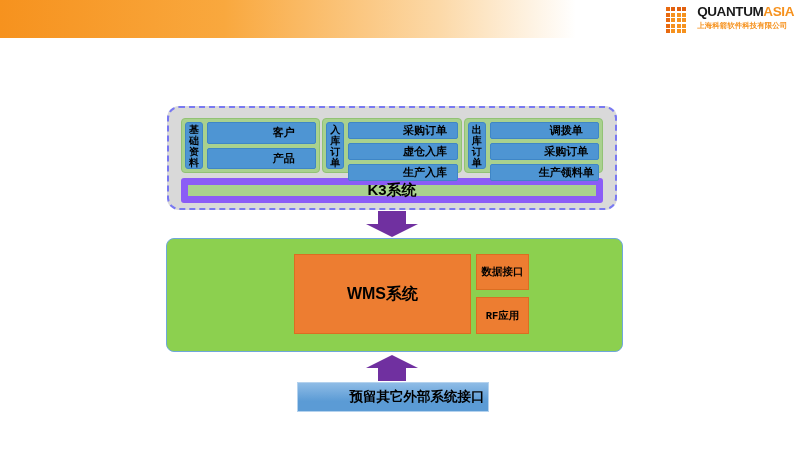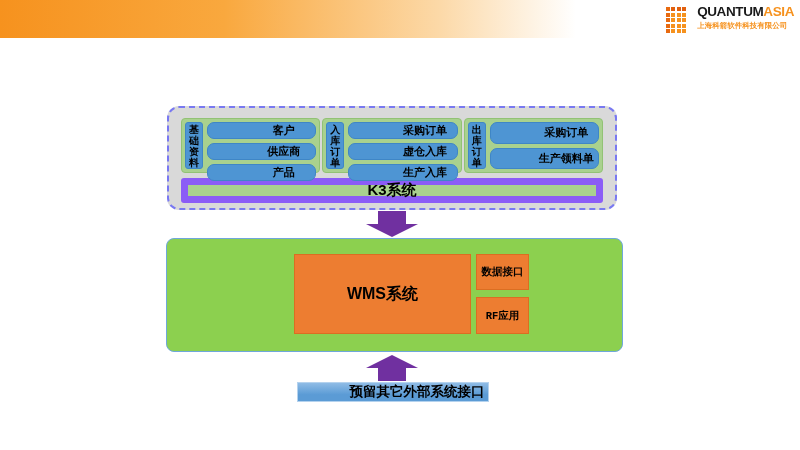--- a/index.html
+++ b/index.html
@@ -51,21 +51,21 @@
     border-radius:4px; padding:3px; display:flex; gap:4px;
   }
   .group-label {
     width:18px; background:var(--box-blue,#4E95D3); border:1px solid #3F86C6; border-radius:3px;
     font-size:10px; font-weight:bold; color:#000; line-height:11px;
     display:flex; align-items:center; justify-content:center; text-align:center;
     word-break:break-all; padding:1px;
   }
   .group-items { flex:1; display:flex; flex-direction:column; gap:4px; }
   .group-item {
-    flex:1; background:var(--box-blue,#4E95D3); border:1px solid #3F86C6; border-radius:7px;
+    flex:1; background:var(--box-blue,#4E95D3); border:1px solid #3F86C6; border-radius:2px;
     font-size:11px; font-weight:bold; color:#000;
     display:flex; align-items:center; justify-content:center;padding-left:44px;
   }
   .k3-bar {
     margin-top:5px; height:25px; background:var(--panel-green,#A9D18E);
     border:7px solid #8b5cf6; border-radius:3px;
     display:flex; align-items:center; justify-content:center;
     font-size:15px; font-weight:bold; color:#000;
   }
 
@@ -101,21 +101,21 @@
     position:absolute; left:309px; width:53px;
     background:var(--box-orange,#ED7D31); border:1px solid #DB6E22;
     display:flex; align-items:center; justify-content:center;
     font-size:10.5px; font-weight:bold; color:#000;font-family:Liberation Mono, monospace;
   }
   .wms-module.m1 { top:15px; height:36px; }
   .wms-module.m2 { top:58px; height:37px; }
 
   
   .external-box {
-    position:absolute; left:297px; top:382px; width:192px; height:20px;
+    position:absolute; left:297px; top:382px; width:192px; height:30px;
     background:linear-gradient(180deg, #8FBCE6 0%, var(--external-blue,#5B9BD5) 65%);
     border:1px solid #B4D2EE;
     display:flex; align-items:center; justify-content:center;
     font-size:13.5px; font-weight:bold; color:#000;padding-left:48px;
   }
 </style>
 </head>
 <body>
 
 <div class="slide">
@@ -154,37 +154,37 @@
   </div>
 
 
   <div class="k3-container">
     <div class="groups-row">
 
       <div class="group">
         <div class="group-label">基础资料</div>
         <div class="group-items">
           <div class="group-item">客户</div>
-          <div class="group-item">供应商</div>
           <div class="group-item">产品</div>
         </div>
       </div>
 
       <div class="group">
         <div class="group-label">入库订单</div>
         <div class="group-items">
           <div class="group-item">采购订单</div>
           <div class="group-item">虚仓入库</div>
           <div class="group-item">生产入库</div>
         </div>
       </div>
 
       <div class="group">
         <div class="group-label">出库订单</div>
         <div class="group-items">
+          <div class="group-item">调拨单</div>
           <div class="group-item">采购订单</div>
           <div class="group-item">生产领料单</div>
         </div>
       </div>
 
     </div>
     <div class="k3-bar">K3系统</div>
   </div>
 
   <div class="arrow arrow-down">

